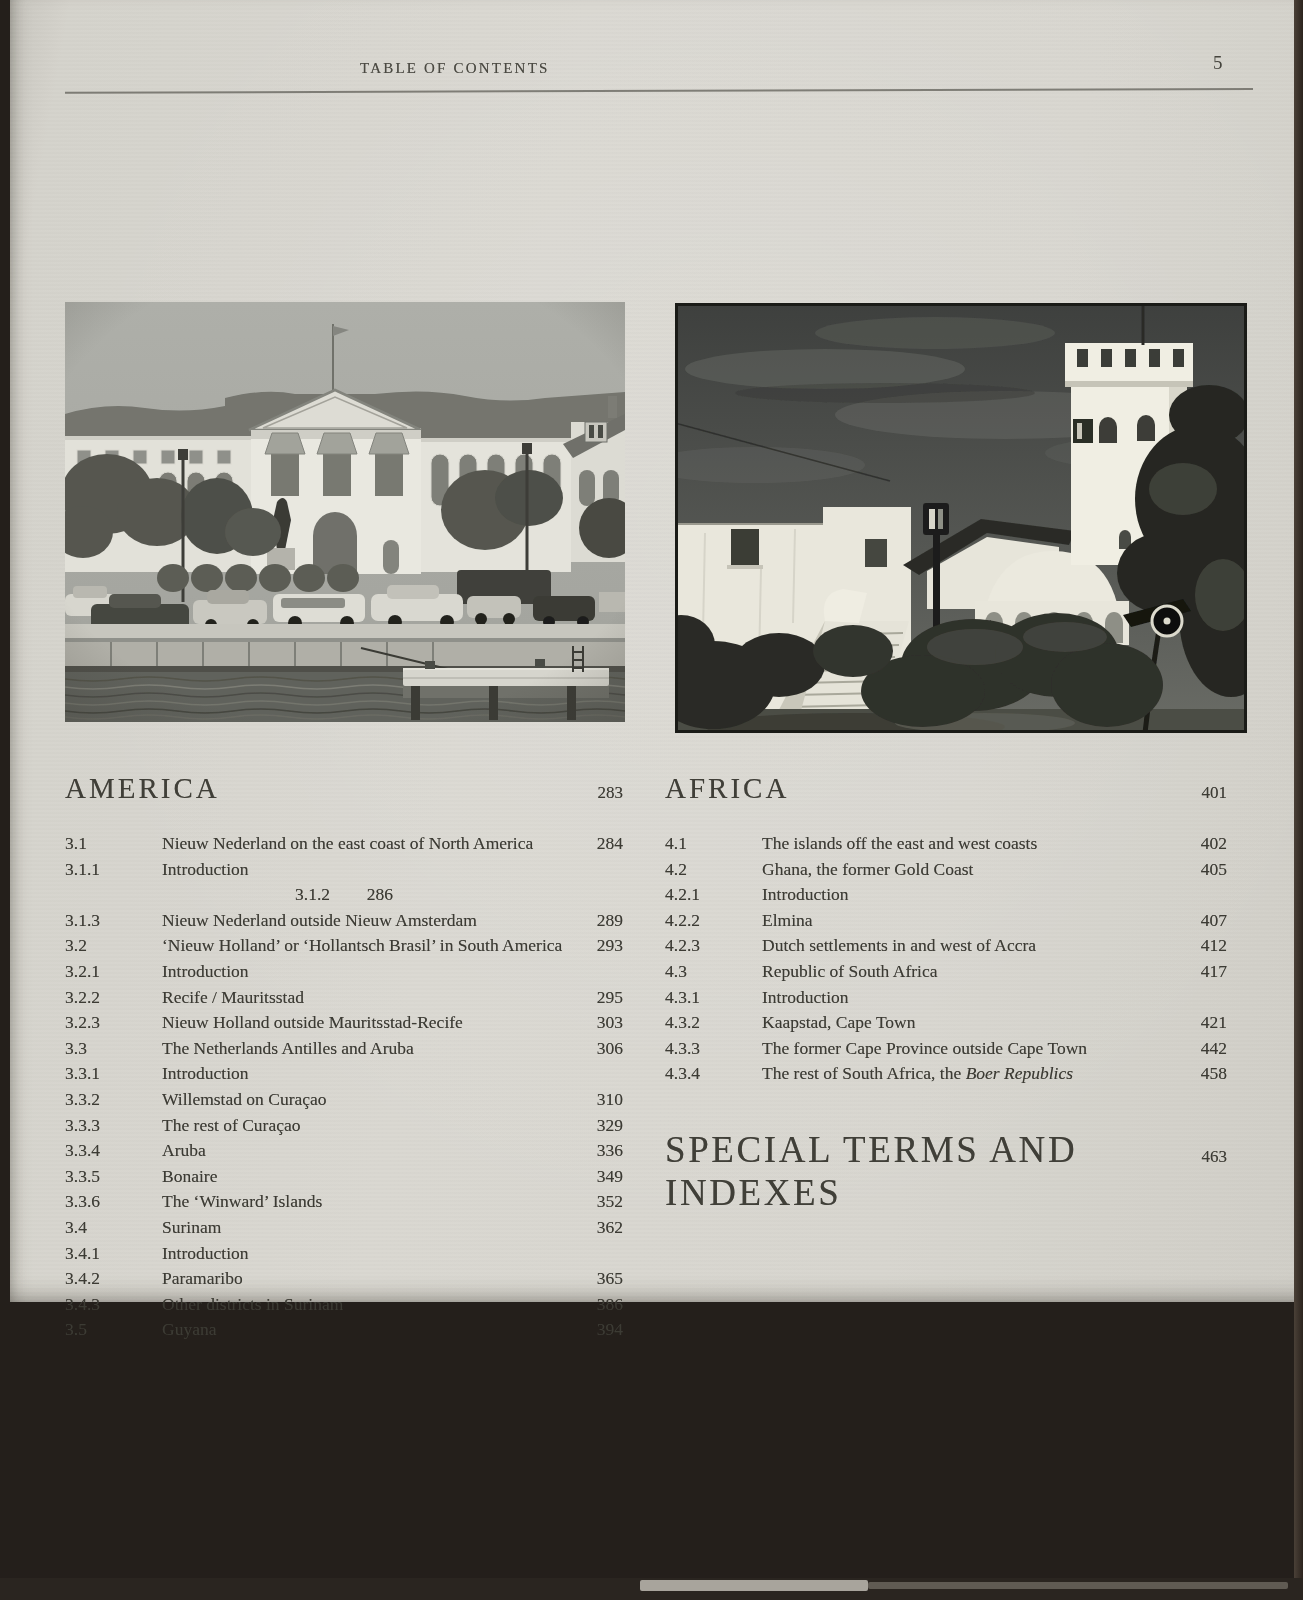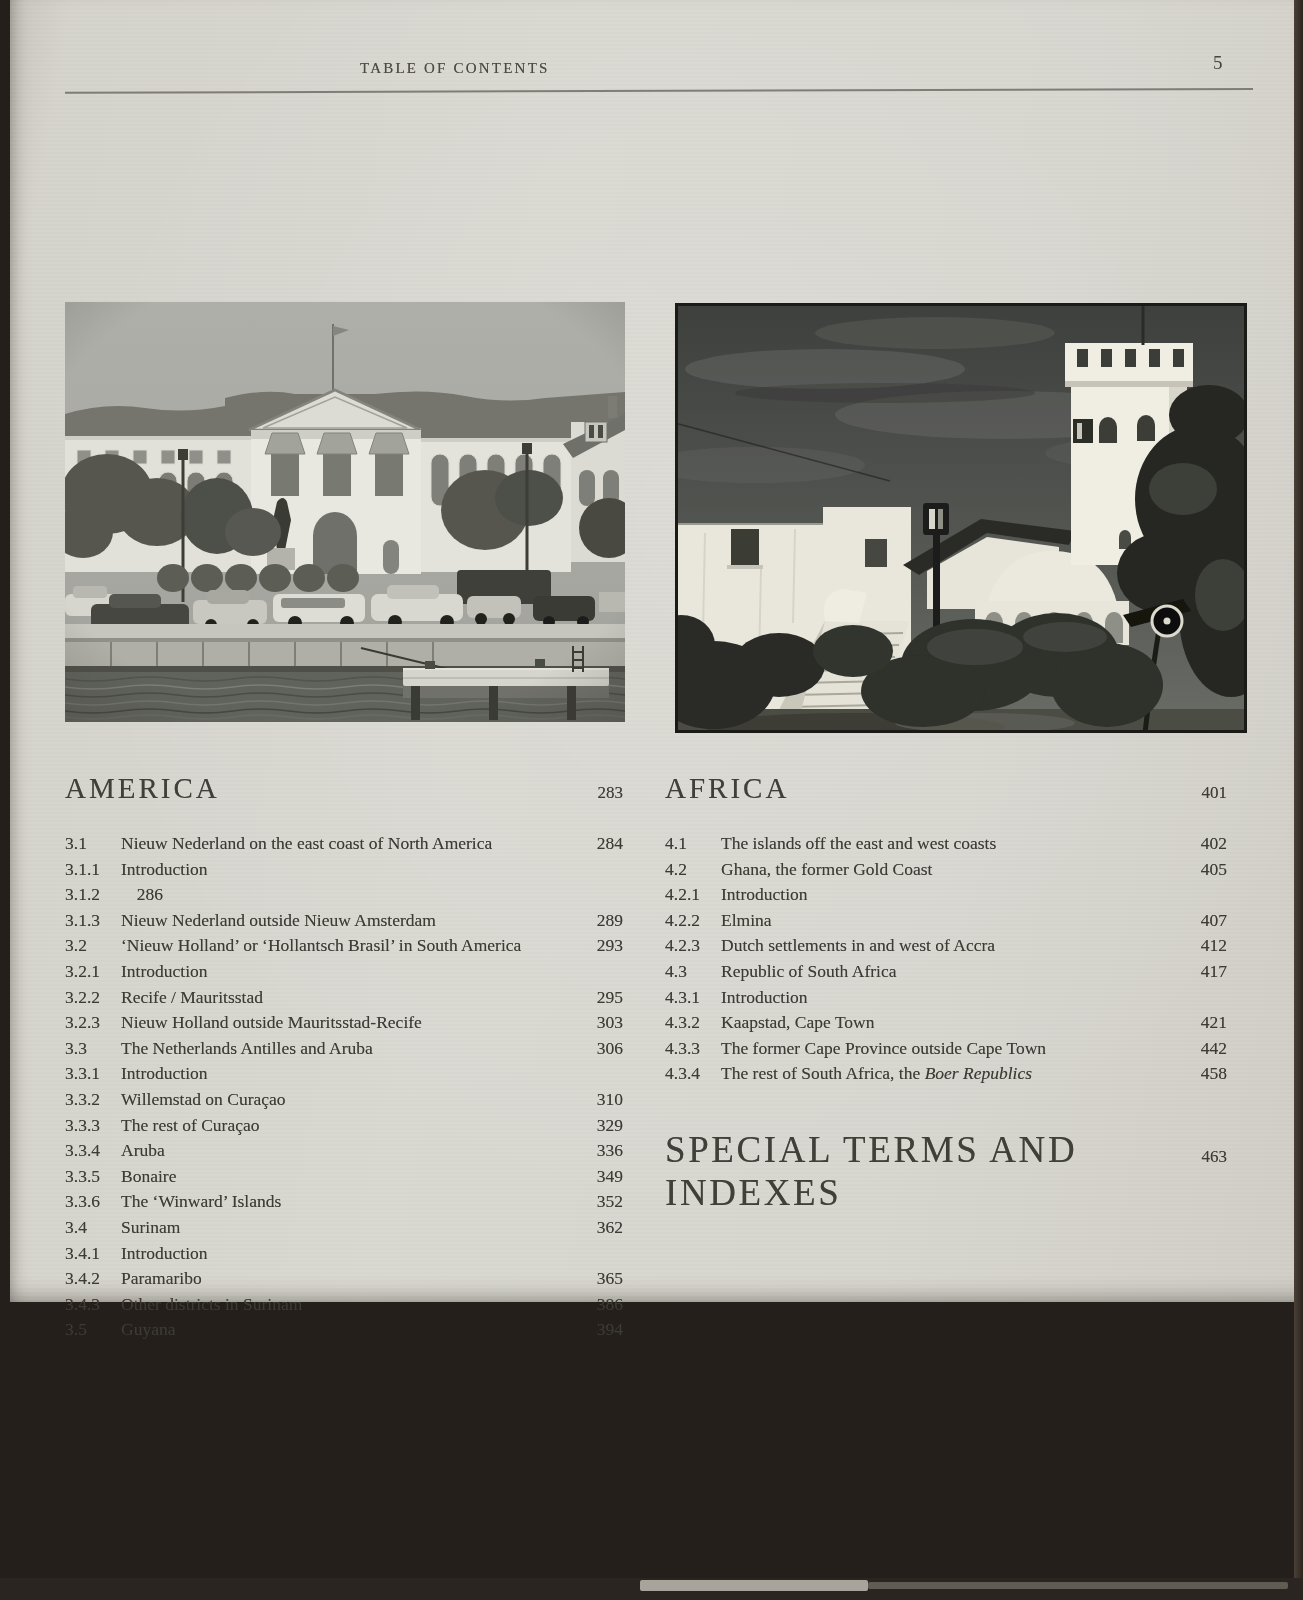--- a/index.html
+++ b/index.html
@@ -32,23 +32,23 @@
   .photo-left{left:55px;top:302px;width:560px;height:420px;}
   .photo-right{left:665px;top:303px;width:572px;height:430px;}
 
   .col{position:absolute;color:#3c3b34;text-shadow:0 0 .5px rgba(56,54,48,.45);}
   .col-left{left:55px;top:772px;width:558px;}
   .col-right{left:655px;top:772px;width:562px;}
   .sec-head{display:flex;align-items:baseline;justify-content:space-between;}
   .sec-head h2{margin:0;font-weight:400;font-size:29px;letter-spacing:3px;color:#403f38;}
   .sec-head .sec-page{font-size:17px;}
   .toc-entries{margin-top:26px;}
-  .toc-row{display:flex;line-height:25.6px;font-size:17.5px;}
+  .toc-row{display:flex;line-height:25.6px;font-size:17.5px;justify-content:center;}
   .toc-num{flex:none;width:56px;}
-  .toc-title{flex:1;padding-right:8px;}
+  .toc-title{flex:1;padding-right:8px;margin-left:41px;}
   .toc-title i{font-style:italic;}
   .toc-page{flex:none;min-width:42px;text-align:right;}
   .special{position:absolute;left:655px;top:1128px;width:562px;display:flex;align-items:baseline;
     justify-content:space-between;color:#403f38;text-shadow:0 0 .5px rgba(56,54,48,.45);}
   .special h2{margin:0;font-weight:400;font-size:37px;letter-spacing:2.6px;}
   .special .sec-page{font-size:17px;color:#3c3b34;}
 </style>
 </head>
 <body>
 

